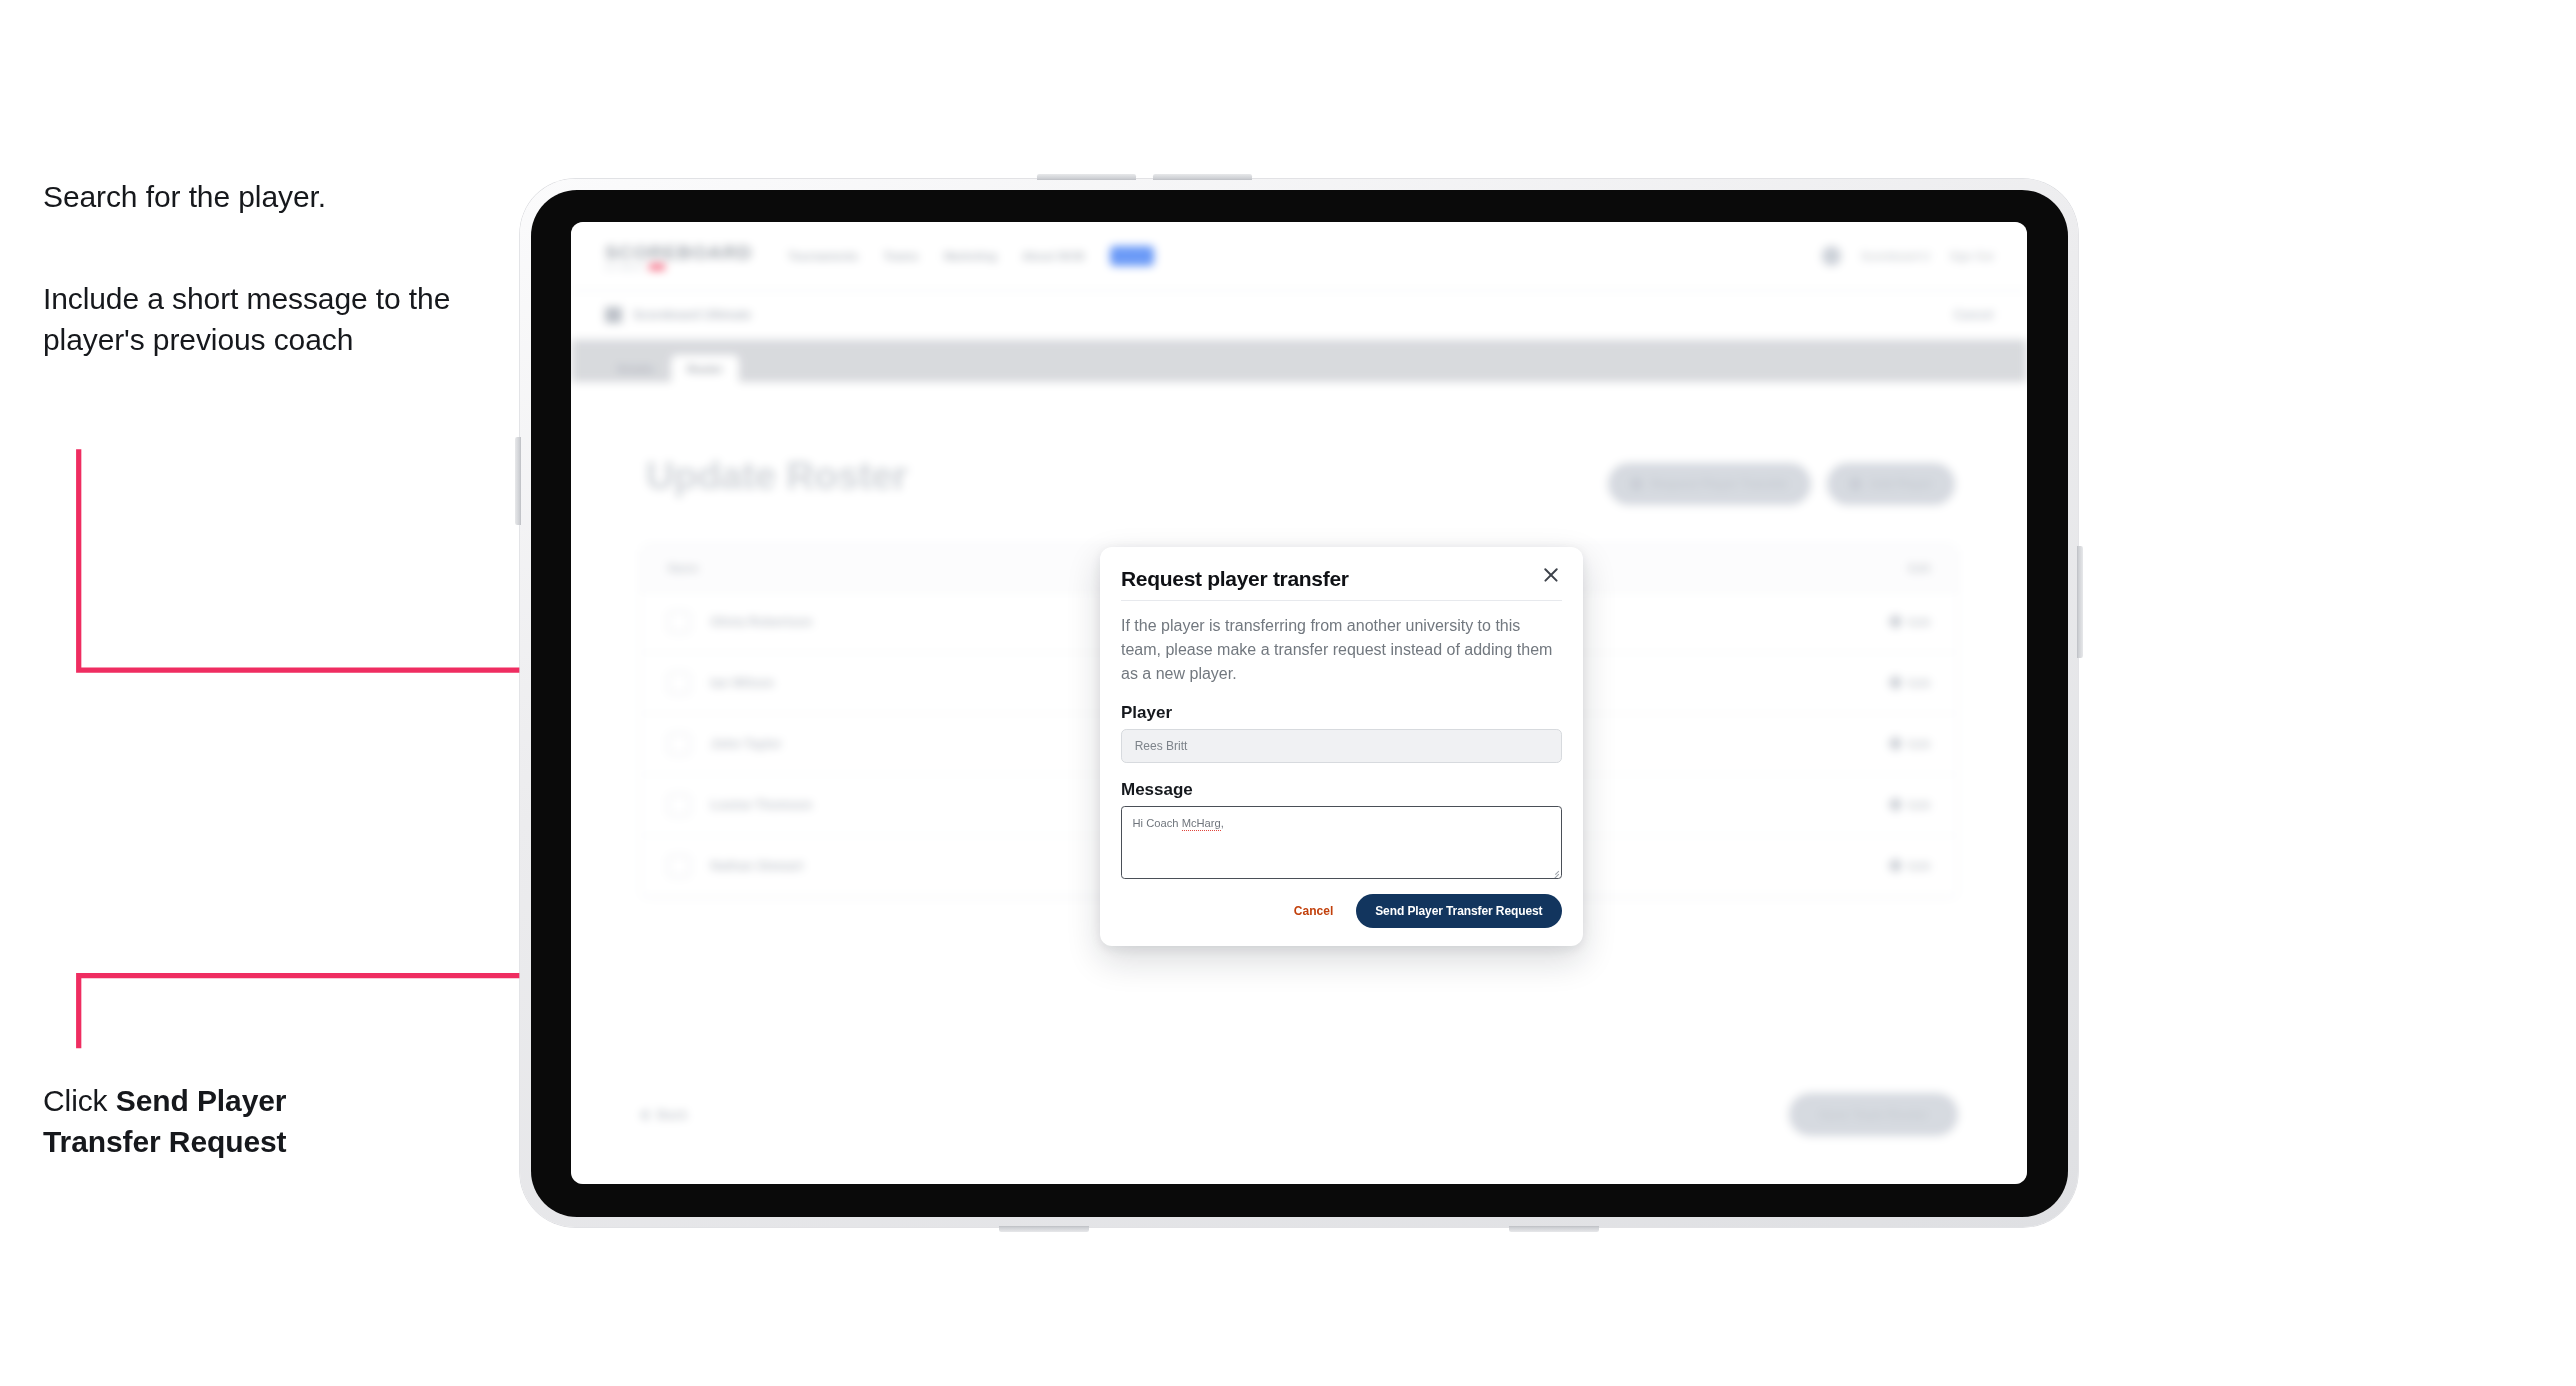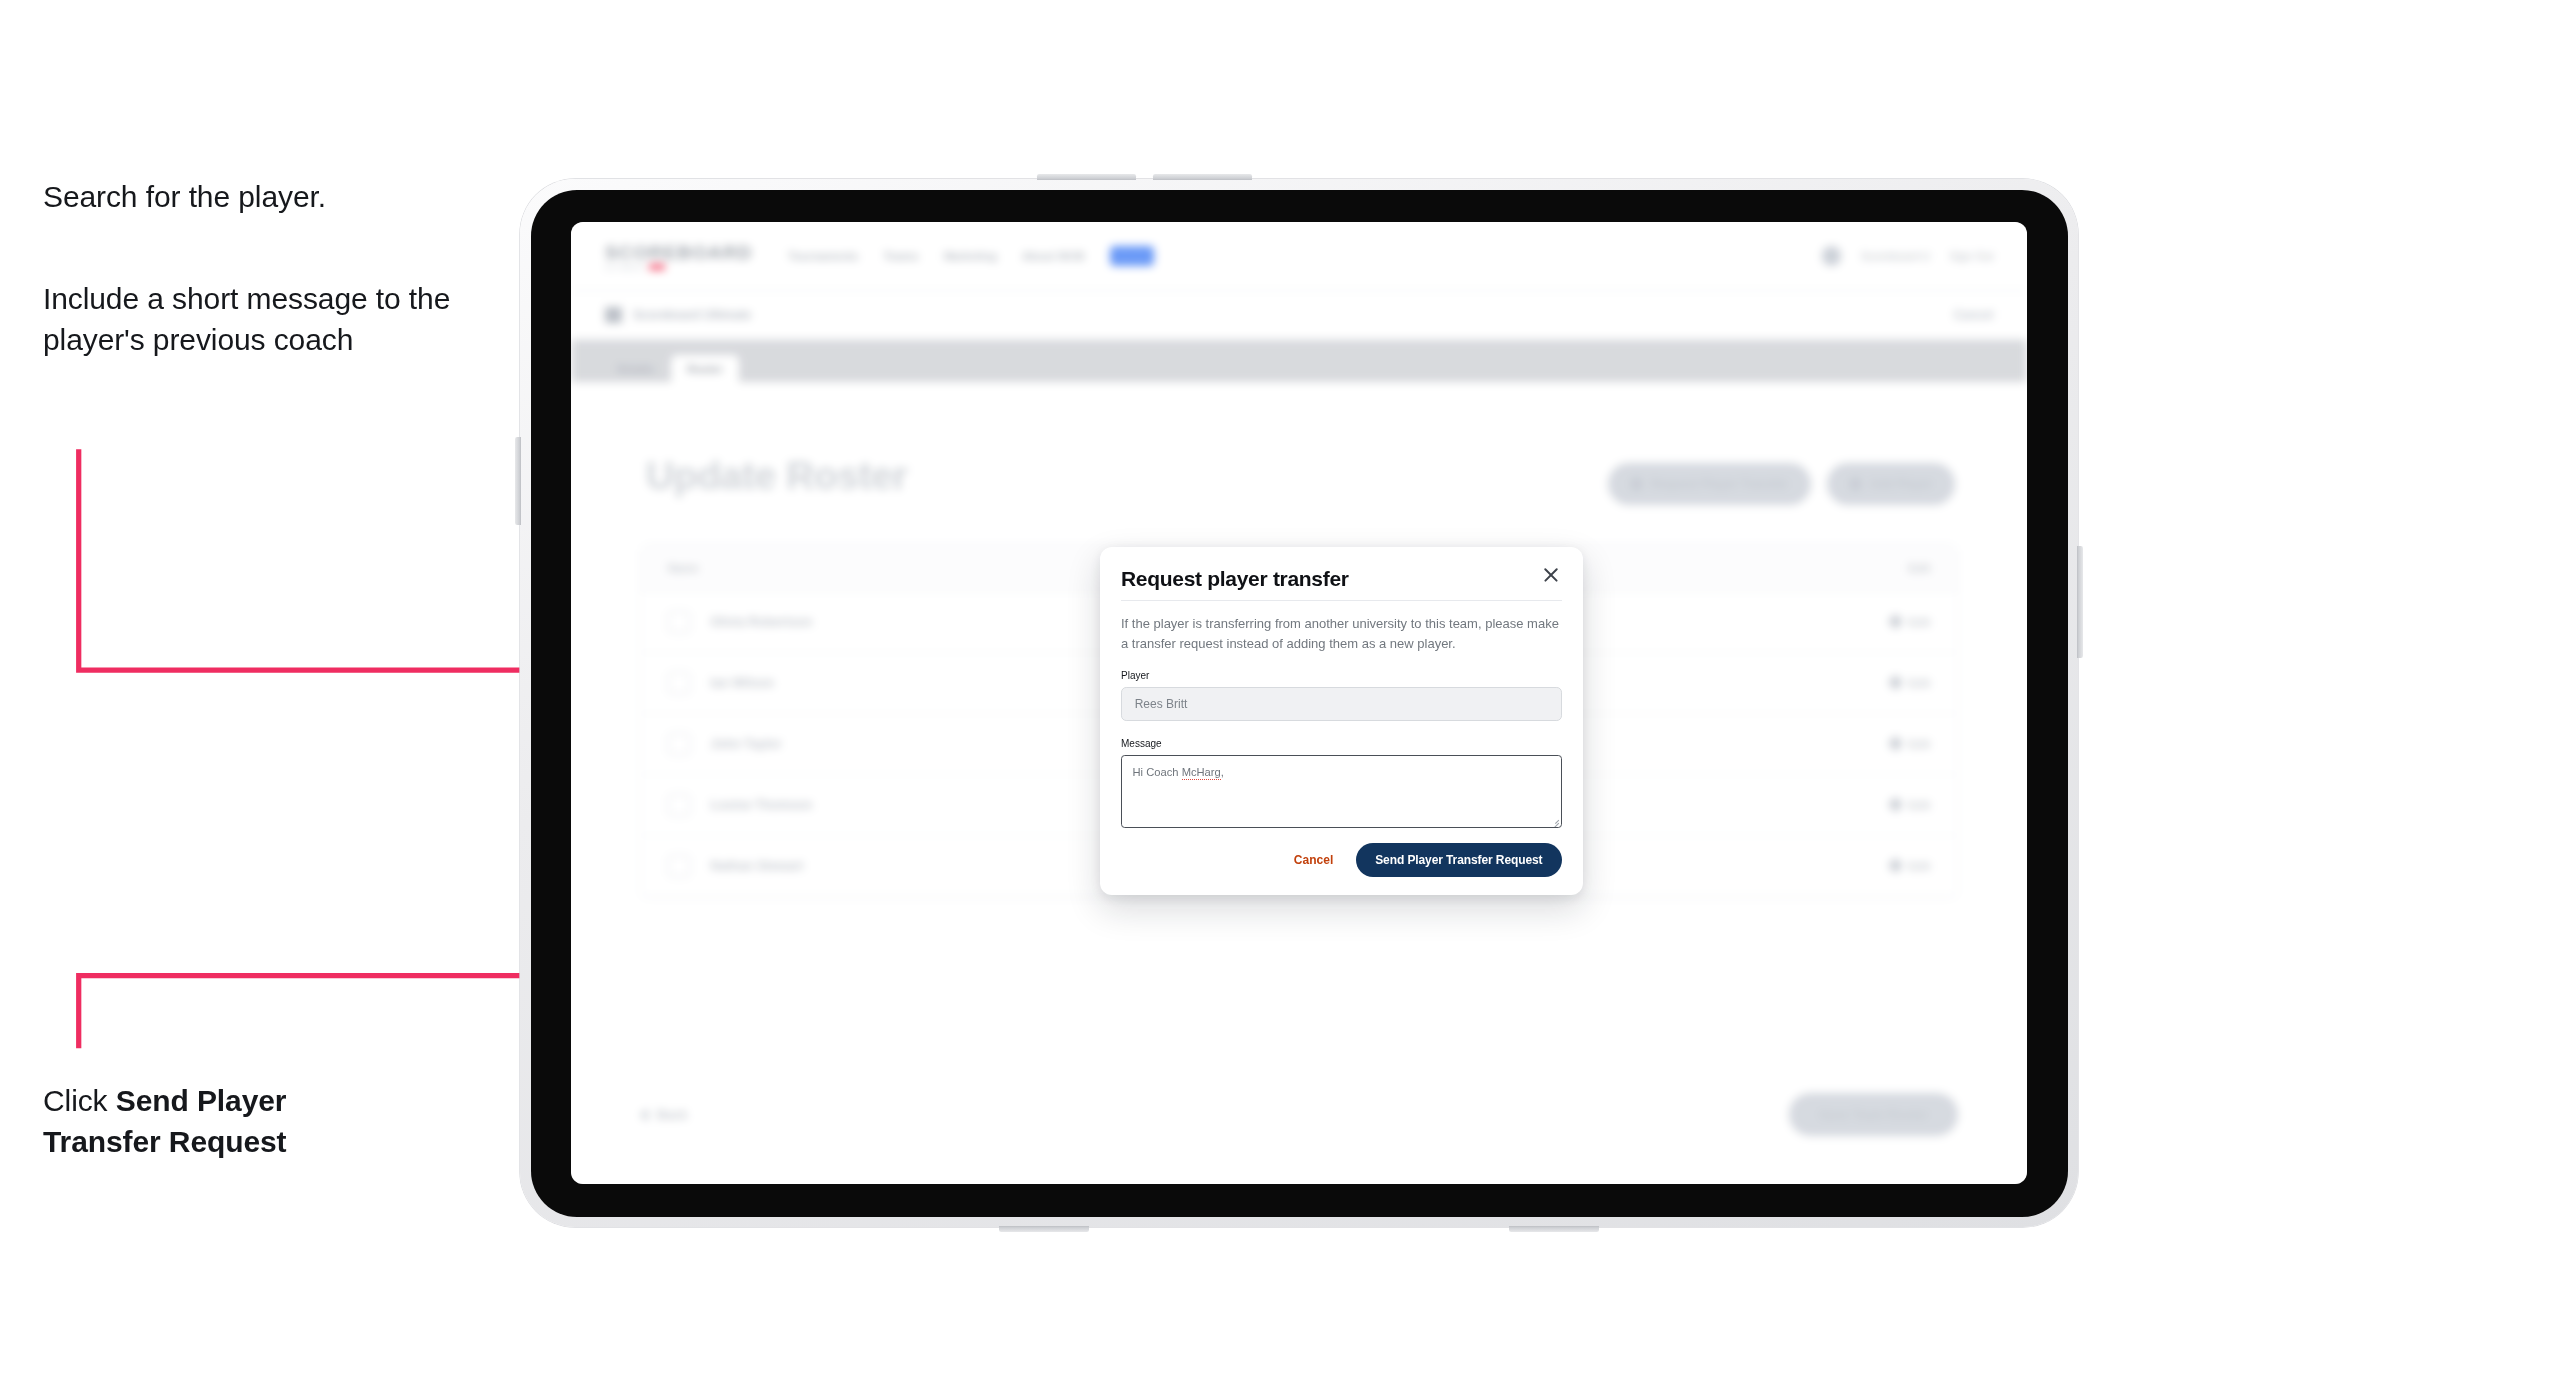--- a/index.html
+++ b/index.html
@@ -311,29 +311,29 @@
     left: 2.2px; top: 10.5px;
     width: 18px; height: 1.8px;
     background: #3d424a;
     border-radius: 1.5px;
   }
   .close-btn::before { transform: rotate(45deg); }
   .close-btn::after  { transform: rotate(-45deg); }
 
   .modal-desc {
     margin-top: 13.5px;
-    font-size: 13px;
+    font-size: 16px;
     line-height: 1.5;
     color: #72787f;
   }
 
   .field-label {
     margin-top: 16.5px;
-    font-size: 10px;
-    font-weight: 400;
+    font-size: 17px;
+    font-weight: 700;
     color: #15181d;
   }
 
   .player-input {
     margin-top: 6.7px;
     width: 100%;
     height: 34px;
     box-sizing: border-box;
     background: #f0f1f3;
     border: 0.7px solid #d7dade;

